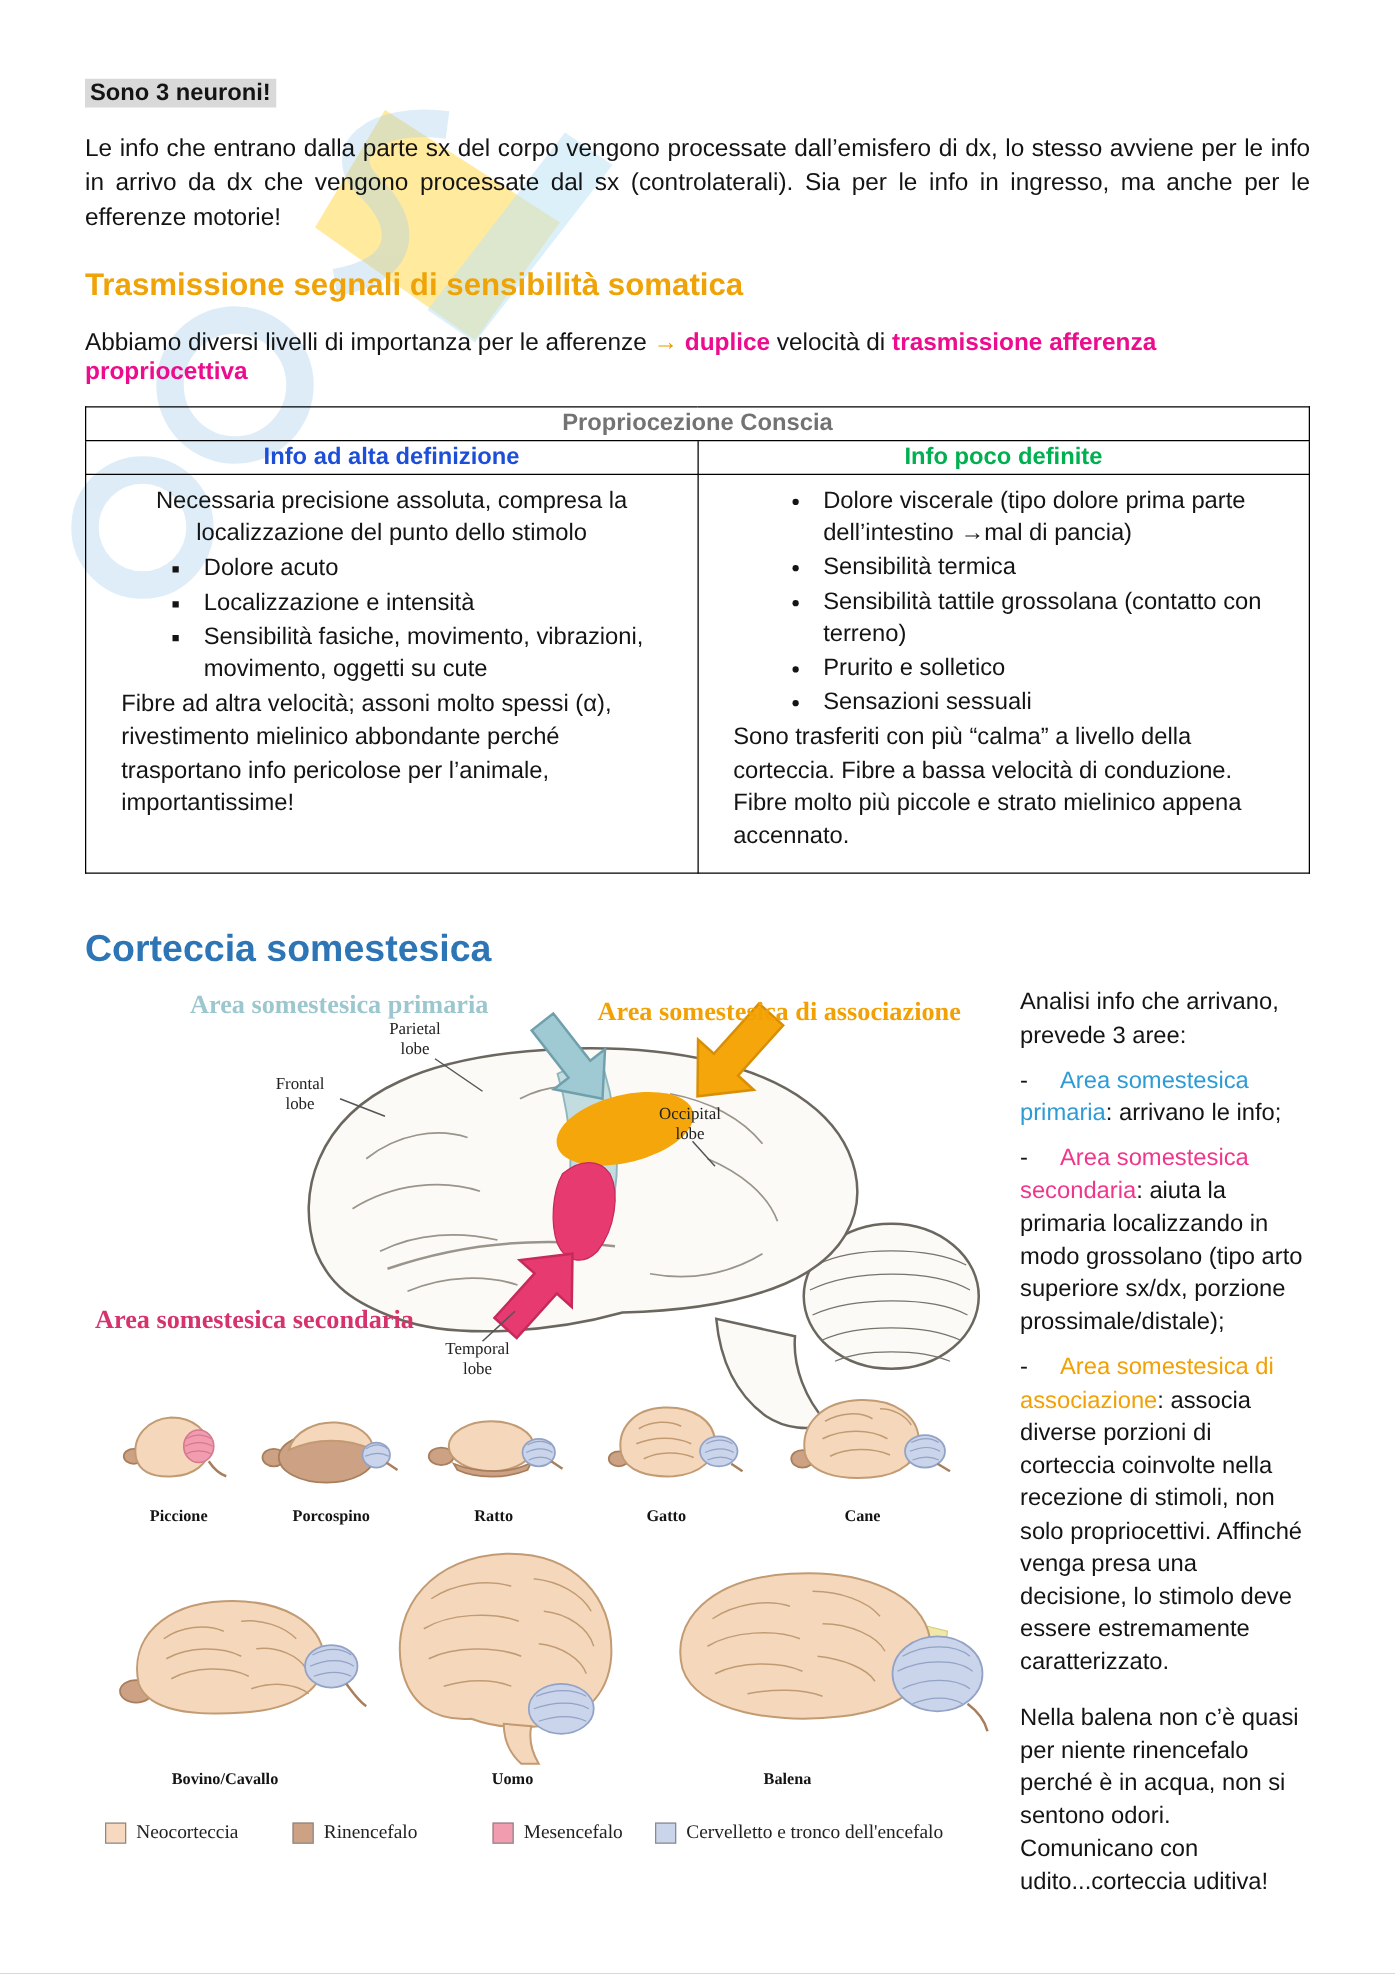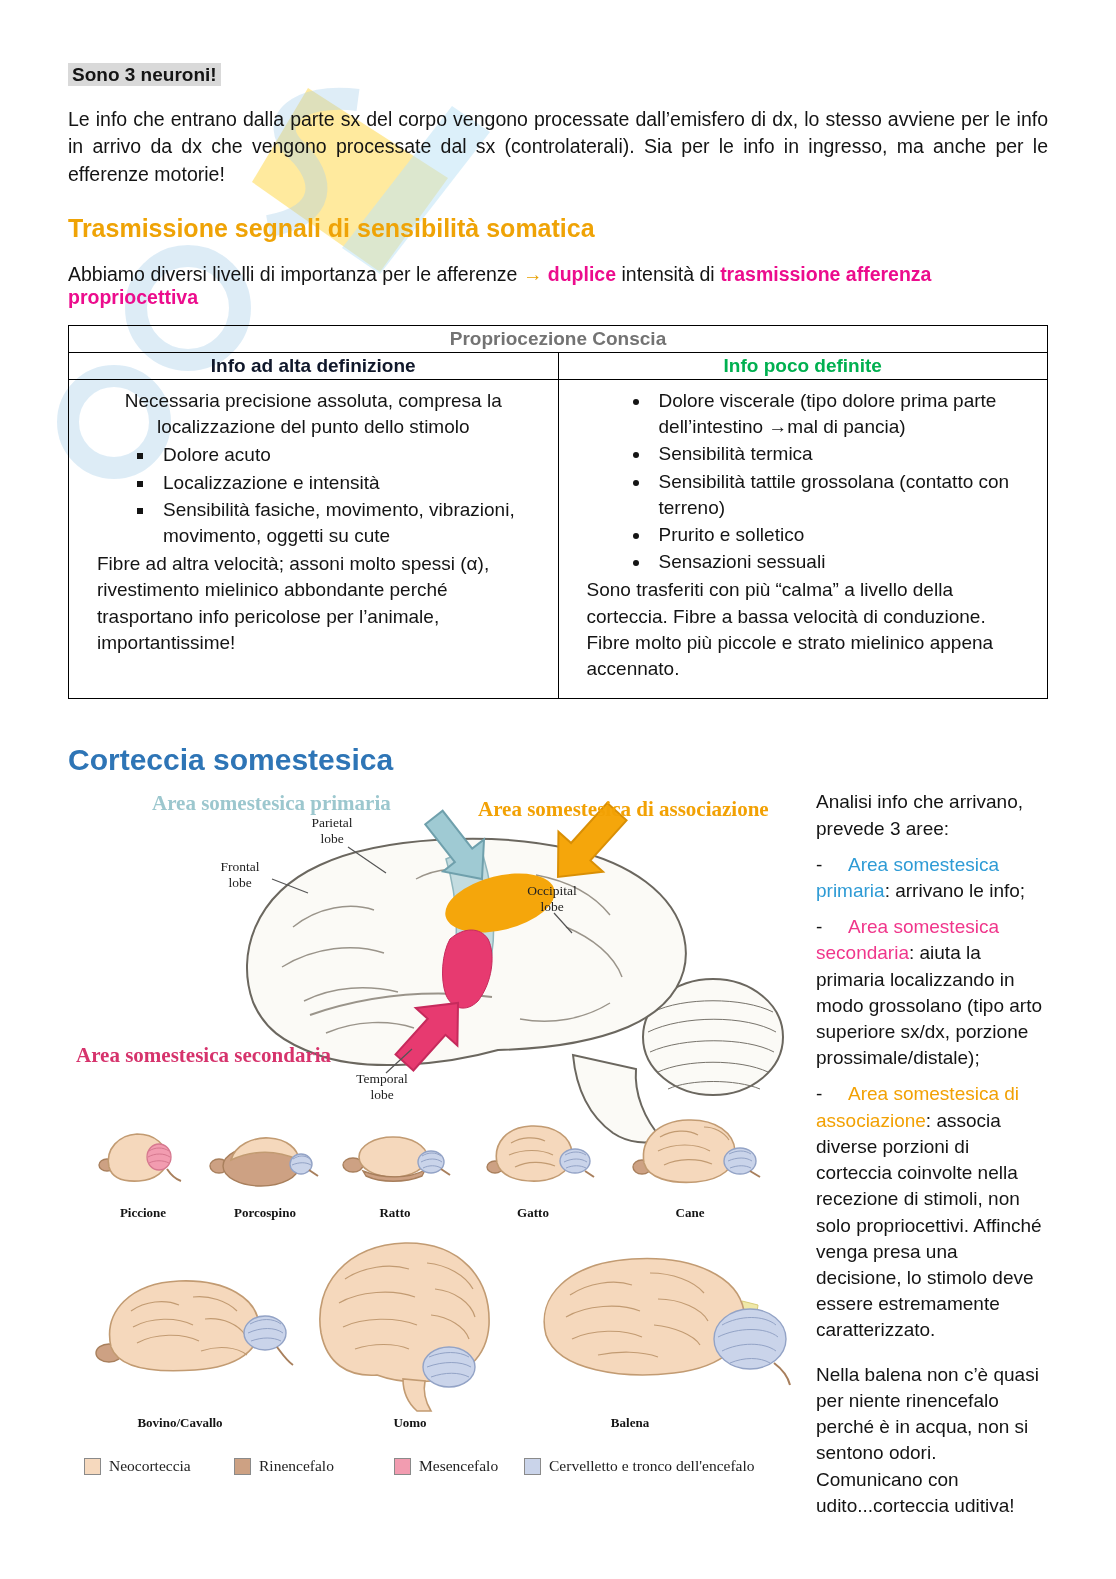--- a/index.html
+++ b/index.html
@@ -94,29 +94,29 @@
   <div class="content">
 
     <p class="note">
       <span class="hl" style="background-color: rgb(217, 217, 217);">Sono 3 neuroni!</span>
     </p>
 
     <p class="intro">Le info che entrano dalla parte sx del corpo vengono processate dall’emisfero di dx, lo stesso avviene per le info in arrivo da dx che vengono processate dal sx (controlaterali). Sia per le info in ingresso, ma anche per le efferenze motorie!</p>
 
     <h1 class="h-orange" style="color: rgb(239, 163, 6);">Trasmissione segnali di sensibilità somatica</h1>
 
-    <p class="aff"><span>Abbiamo diversi livelli di importanza per le afferenze </span><span class="arr" style="color: rgb(232, 160, 0);">→ </span><span class="emph" style="color: rgb(236, 12, 141);">duplice</span><span> intensità di </span><span class="emph" style="color: rgb(236, 12, 141);">trasmissione afferenza propriocettiva</span></p>
+    <p class="aff"><span>Abbiamo diversi livelli di importanza per le afferenze </span><span class="arr" style="color: rgb(232, 160, 0);">→ </span><span class="emph" style="color: rgb(236, 12, 141);">duplice</span><span> velocità di </span><span class="emph" style="color: rgb(236, 12, 141);">trasmissione afferenza propriocettiva</span></p>
 
     <table class="prop">
       <tbody>
           <tr>
         <td colspan="2" class="t-title" style="color: #737373;">Propriocezione Conscia</td>
       </tr>
       <tr>
-        <td class="t-h" style="color: #0f172a;">Info ad alta definizione</td>
+        <td class="t-h" style="color: #1d4ed8;">Info ad alta definizione</td>
         <td class="t-h" style="color: rgb(0, 176, 80);">Info poco definite</td>
       </tr>
       <tr>
         <td class="t-cell">
           <p class="lead">Necessaria precisione assoluta, compresa la localizzazione del punto dello stimolo</p>
           <ul class="sq">
             <li>Dolore acuto</li>
             <li>Localizzazione e intensità</li>
             <li>Sensibilità fasiche, movimento, vibrazioni, movimento, oggetti su cute</li>
           </ul>

